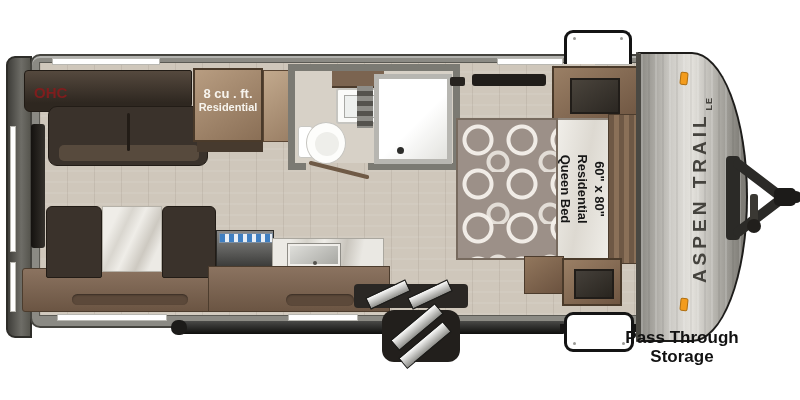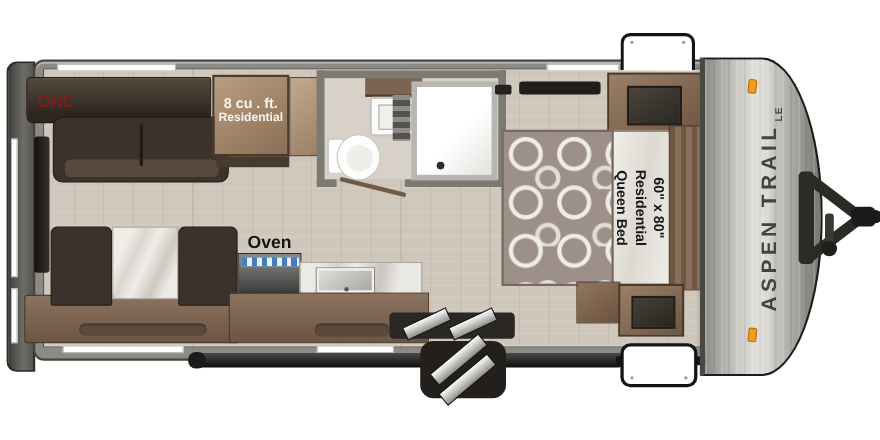--- a/index.html
+++ b/index.html
@@ -171,21 +171,20 @@
   </div>
   <div class="abs pantry"></div>
   <div class="abs fridge-base"></div>
 
   <div class="abs dinette-base"></div>
   <div class="abs dinette-handle"></div>
   <div class="abs bench bench-l"></div>
   <div class="abs bench bench-r"></div>
   <div class="abs table"></div>
 
-  <div class="abs oven-label">Oven</div>
   <div class="abs stove">
     <div class="burners"></div>
   </div>
   <div class="abs counter-marble"></div>
   <div class="abs sink">
     <div class="drain"></div>
   </div>
   <div class="abs counter-brown"></div>
   <div class="abs counter-handle"></div>
 
@@ -257,14 +256,18 @@
   </svg>
 
   <div class="abs sdoor sd-top">
     <div class="screw" style="left:6px;top:4px;"></div>
     <div class="screw" style="right:6px;top:4px;"></div>
   </div>
   <div class="abs sdoor sd-bot">
     <div class="screw" style="left:6px;bottom:4px;"></div>
     <div class="screw" style="right:6px;bottom:4px;"></div>
   </div>
+  <div class="abs storage-label">
+    <span>Pass Through</span><br>
+    <span>Storage</span>
+  </div>
 
 </div>
 
 </body></html>

